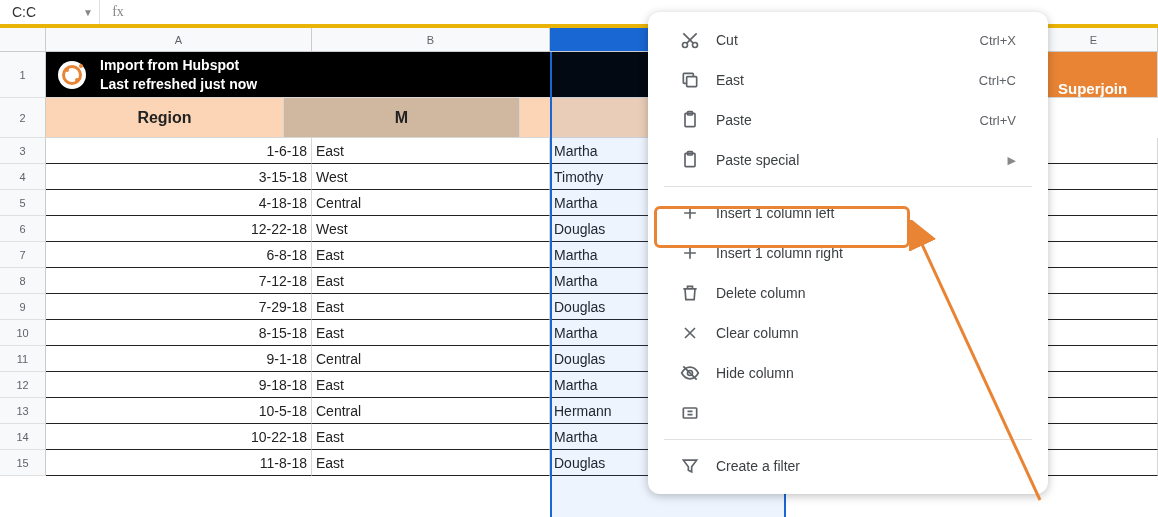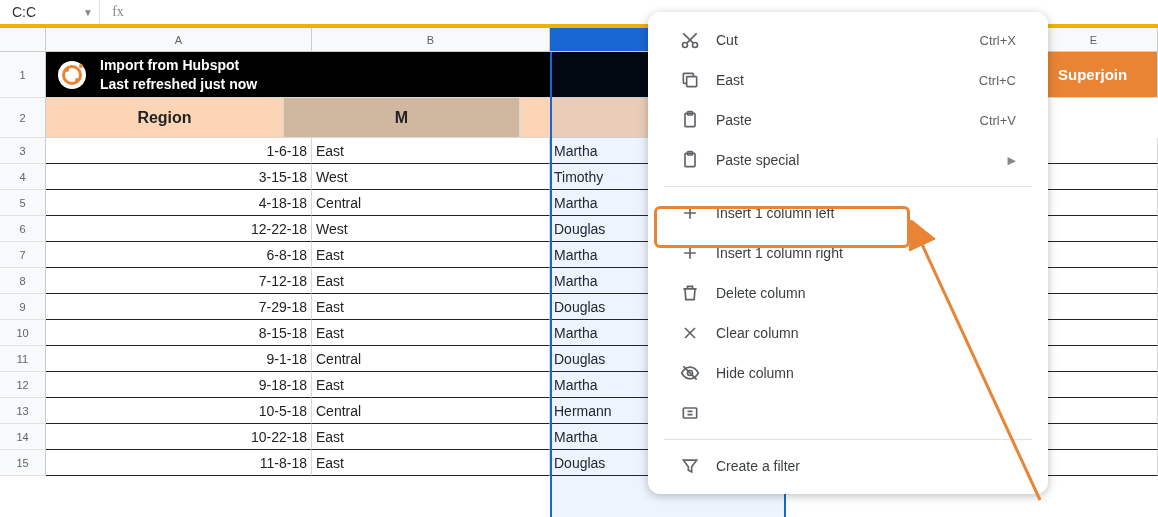--- a/index.html
+++ b/index.html
@@ -41,21 +41,21 @@
     .cell.d { width: 244px; }
     .cell.e { width: 128px; }
 
     
     .banner-row { height: 46px; display: flex; }
     .banner { width: 740px; background: #000000; color: #fff; display: flex; align-items: center; padding: 0 12px; gap: 14px; border-bottom: 1px solid #d7d7d7; }
     .hs-icon { width: 28px; height: 28px; border-radius: 50%; background: #fff; display: flex; align-items: center; justify-content: center; position: relative; }
     .hs-icon::before { content: ''; width: 14px; height: 14px; border: 3px solid #e88434; border-radius: 50%; position: absolute; }
     .hs-icon::after { content: ''; width: 4px; height: 4px; background: #e88434; border-radius: 50%; position: absolute; top: 3px; right: 3px; box-shadow: -14px 4px 0 #e88434, -4px 14px 0 #e88434; }
     .banner-text { display: flex; flex-direction: column; font-size: 14px; line-height: 1.3; font-weight: 600; }
-    .banner-e { background: #e88434; color: #fff; display: flex; align-items: center; gap: 6px; font-weight: 600; font-size: 15px; }
+    .banner-e { background: #e88434; color: #fff; display: flex; align-items: flex-end; gap: 6px; font-weight: 600; font-size: 15px; }
     .sj-icon { display: inline-flex; }
 
     
     .hdrrow .cell { background: #fbd5b5; font-weight: 700; justify-content: center; font-size: 16px; border-bottom: 1px solid #d7d7d7; }
     .hdrrow .cell.c { background: #d0b79f; }
 
     
     .col-sel { position: absolute; left: 504px; top: 24px; width: 236px; bottom: 0; border-left: 2px solid #1967d2; border-right: 2px solid #1967d2; background: rgba(26,115,232,0.08); pointer-events: none; }
 
     

